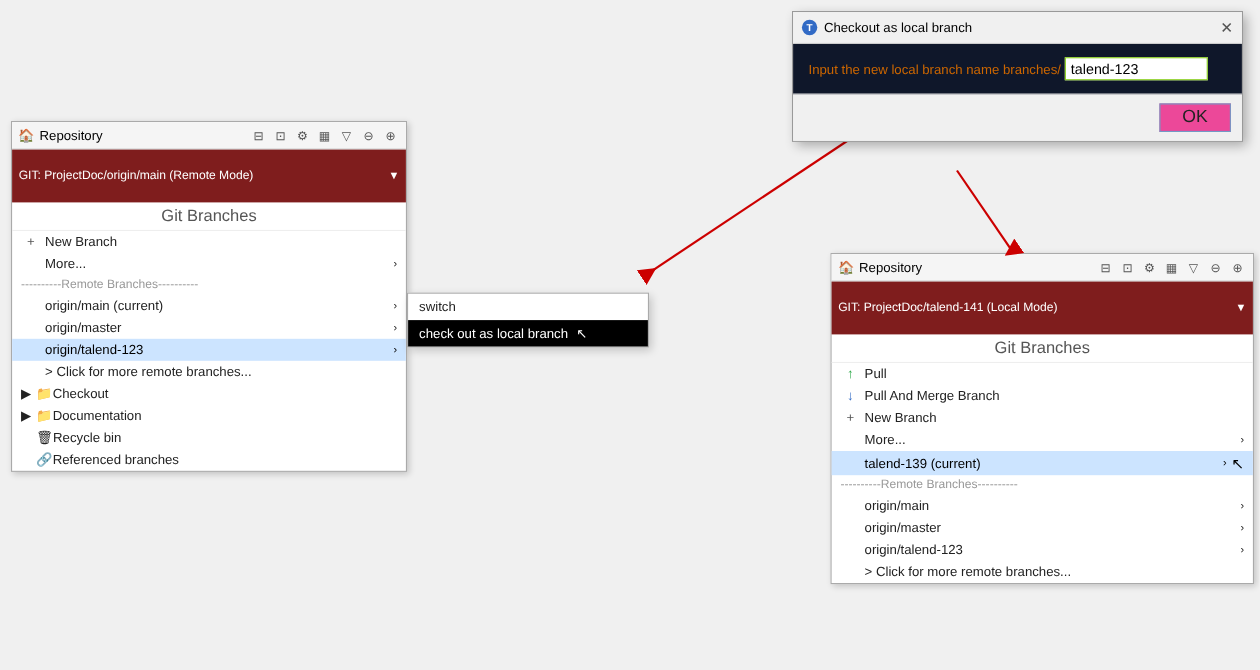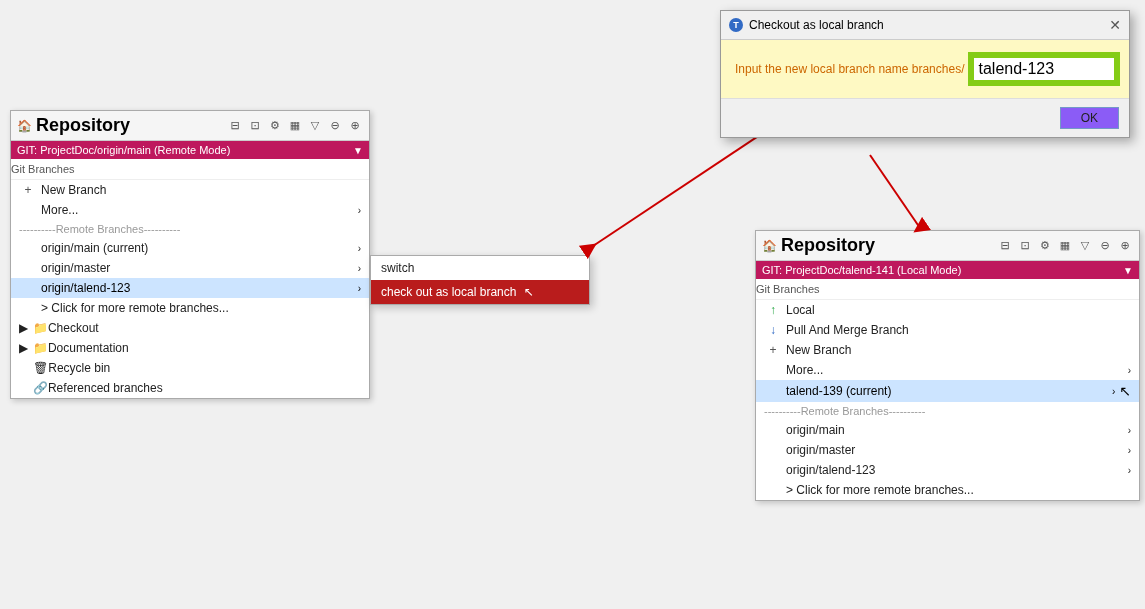--- a/index.html
+++ b/index.html
@@ -27,54 +27,54 @@
     .panel-header {
       display: flex;
       align-items: center;
       background: #f5f5f5;
       border-bottom: 1px solid #ccc;
       padding: 4px 6px;
       gap: 4px;
     }
 
     .panel-header-title {
-      font-weight: bold;
-      font-size: 18px;
+      font-weight: normal;
+      font-size: 12px;
       flex: 1;
     }
 
     .panel-icon {
       width: 16px;
       height: 16px;
       display: inline-flex;
       align-items: center;
       justify-content: center;
       font-size: 11px;
       color: #555;
       cursor: pointer;
     }
 
     .dropdown-bar {
-      background: #be185d;
+      background: #7f1d1d;
       color: #fff;
-      padding: 3px 6px;
+      padding: 18px 6px;
       font-size: 11px;
       display: flex;
       align-items: center;
       justify-content: space-between;
     }
 
     .dropdown-bar .arrow {
       font-size: 10px;
     }
 
     .section-title {
-      text-align: left;
+      text-align: center;
       color: #555;
-      font-size: 11px;
+      font-size: 15px;
       padding: 4px 0;
       border-bottom: 1px solid #eee;
     }
 
     .menu-item {
       display: flex;
       align-items: center;
       padding: 3px 8px;
       cursor: pointer;
       font-size: 12px;
@@ -111,38 +111,38 @@
     }
 
     .tree-item .expand {
       width: 12px;
       margin-right: 2px;
     }
 
     
     .context-menu {
       position: absolute;
-      top: 255px;
+      top: 266px;
       left: 370px;
       width: 220px;
       background: #fff;
       border: 1px solid #aaa;
       box-shadow: 3px 3px 8px rgba(0,0,0,0.2);
       z-index: 10;
     }
 
     .context-menu-item {
       padding: 5px 10px;
       cursor: pointer;
       font-size: 12px;
       color: #222;
     }
 
     .context-menu-item.highlighted {
-      background: #b91c1c;
+      background: #000000;
       color: #fff;
     }
 
     
     .dialog {
       position: absolute;
       top: 10px;
       left: 720px;
       width: 410px;
       background: #f0f0f0;
@@ -169,56 +169,56 @@
     }
 
     .dialog-close {
       font-size: 14px;
       cursor: pointer;
       color: #555;
     }
 
     .dialog-body {
       padding: 12px 14px;
-      background: #fef9c3;
+      background: #0f172a;
       border-bottom: 1px solid #ddd;
     }
 
     .dialog-input-row {
       display: flex;
       align-items: center;
       gap: 4px;
     }
 
     .dialog-input-label {
       font-size: 12px;
       color: #cc6600;
       white-space: nowrap;
     }
 
     .dialog-input {
-      border: 6px solid #84cc16;
+      border: 1px solid #84cc16;
       padding: 2px 4px;
-      font-size: 16px;
-      width: 152px;
+      font-size: 13px;
+      width: 130px;
       outline: none;
     }
 
     .dialog-footer {
       padding: 8px 10px;
       display: flex;
       justify-content: flex-end;
       background: #f0f0f0;
     }
 
     .ok-button {
       padding: 3px 20px;
-      background: #8b5cf6;
+      background: #ec4899;
       border: 1px solid #7399c6;
-      font-size: 12px;
+      font-size: 16px;
       cursor: pointer;
       color: #222;
       margin-left: 20px;
     }
 
     
     .right-panel {
       position: absolute;
       top: 230px;
       left: 755px;
@@ -410,21 +410,21 @@
     <span class="panel-icon">⊕</span>
   </div>
   <div class="dropdown-bar">
     <span>GIT: ProjectDoc/talend-141   (Local Mode)</span>
     <span class="arrow">▼</span>
   </div>
   <div class="section-title">Git Branches</div>
 
   <div class="menu-item">
     <span class="icon push-icon">↑</span>
-    <span>Local</span>
+    <span>Pull</span>
   </div>
   <div class="menu-item">
     <span class="icon pull-icon">↓</span>
     <span>Pull And Merge Branch</span>
   </div>
   <div class="menu-item">
     <span class="icon plus-icon">+</span>
     <span>New Branch</span>
   </div>
   <div class="menu-item">

